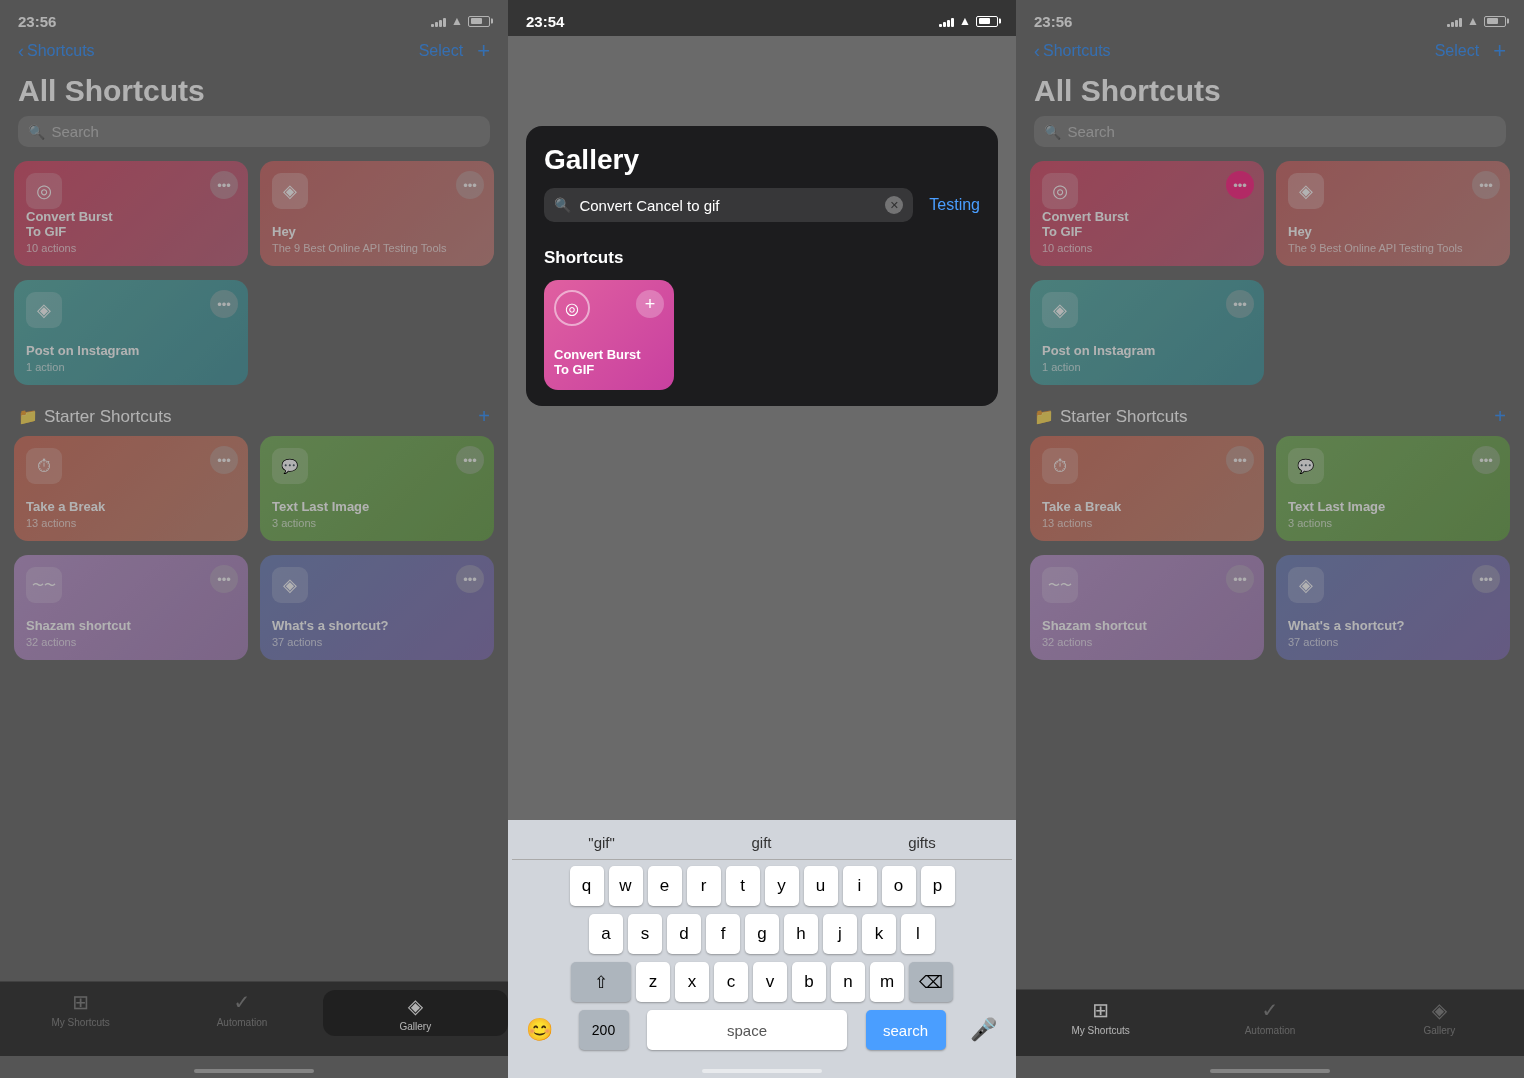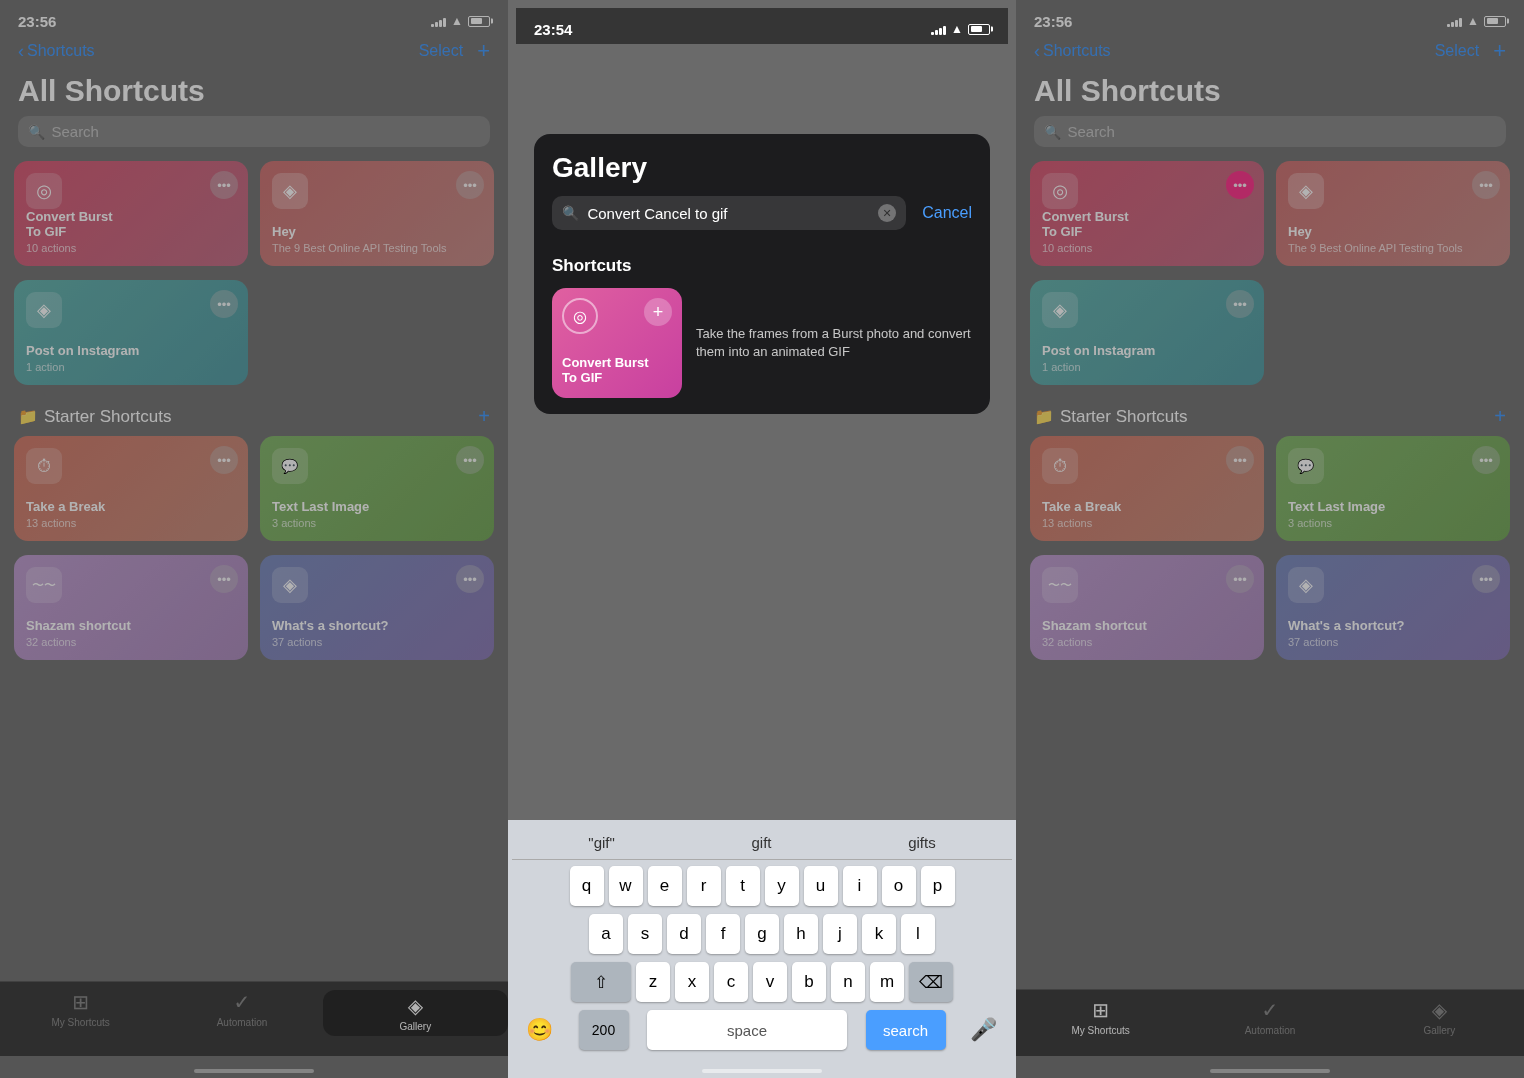--- a/index.html
+++ b/index.html
@@ -470,21 +470,21 @@
       width: 40px;
       height: 40px;
       display: flex;
       align-items: center;
       justify-content: center;
     }
 
     
     .middle-bg {
       flex: 1;
-      padding: 8px;
+      padding: 0;
       overflow: hidden;
       position: relative;
     }
 
     
     .card-more.highlighted {
       background: #ff3b90;
     }
 
     
@@ -646,33 +646,32 @@
 
       <div class="gallery-modal">
         <div class="gallery-header">
           <div class="gallery-title">Gallery</div>
           <div style="display:flex; align-items:center; gap:8px;">
             <div class="gallery-search-bar" style="flex:1;">
               <span style="color:rgba(255,255,255,0.5); font-size:14px;">🔍</span>
               <span class="gallery-search-input" style="flex:1; color:#fff; font-size:15px;">Convert Cancel to gif</span>
               <div class="gallery-clear-btn">✕</div>
             </div>
-            <span class="gallery-cancel-btn">Cancel</span>
+            <span class="gallery-cancel-btn">Testing</span>
           </div>
         </div>
 
         <div class="gallery-results-section">
           <div class="gallery-results-title">Shortcuts</div>
           <div class="gallery-result-row">
             <div class="result-card">
               <div class="result-card-icon">◎</div>
               <div class="result-card-add">+</div>
               <div class="card-title">Convert Burst<br>To GIF</div>
             </div>
-            <div class="result-description">Take the frames from a Burst photo and convert them into an animated GIF</div>
           </div>
         </div>
       </div>
 
       <div class="keyboard-area" style="position:absolute; bottom:0; left:0; right:0;">
 
         <div class="keyboard-suggestions">
           <span class="suggestion-item quoted">"gif"</span>
           <span class="suggestion-item">gift</span>
           <span class="suggestion-item">gifts</span>

